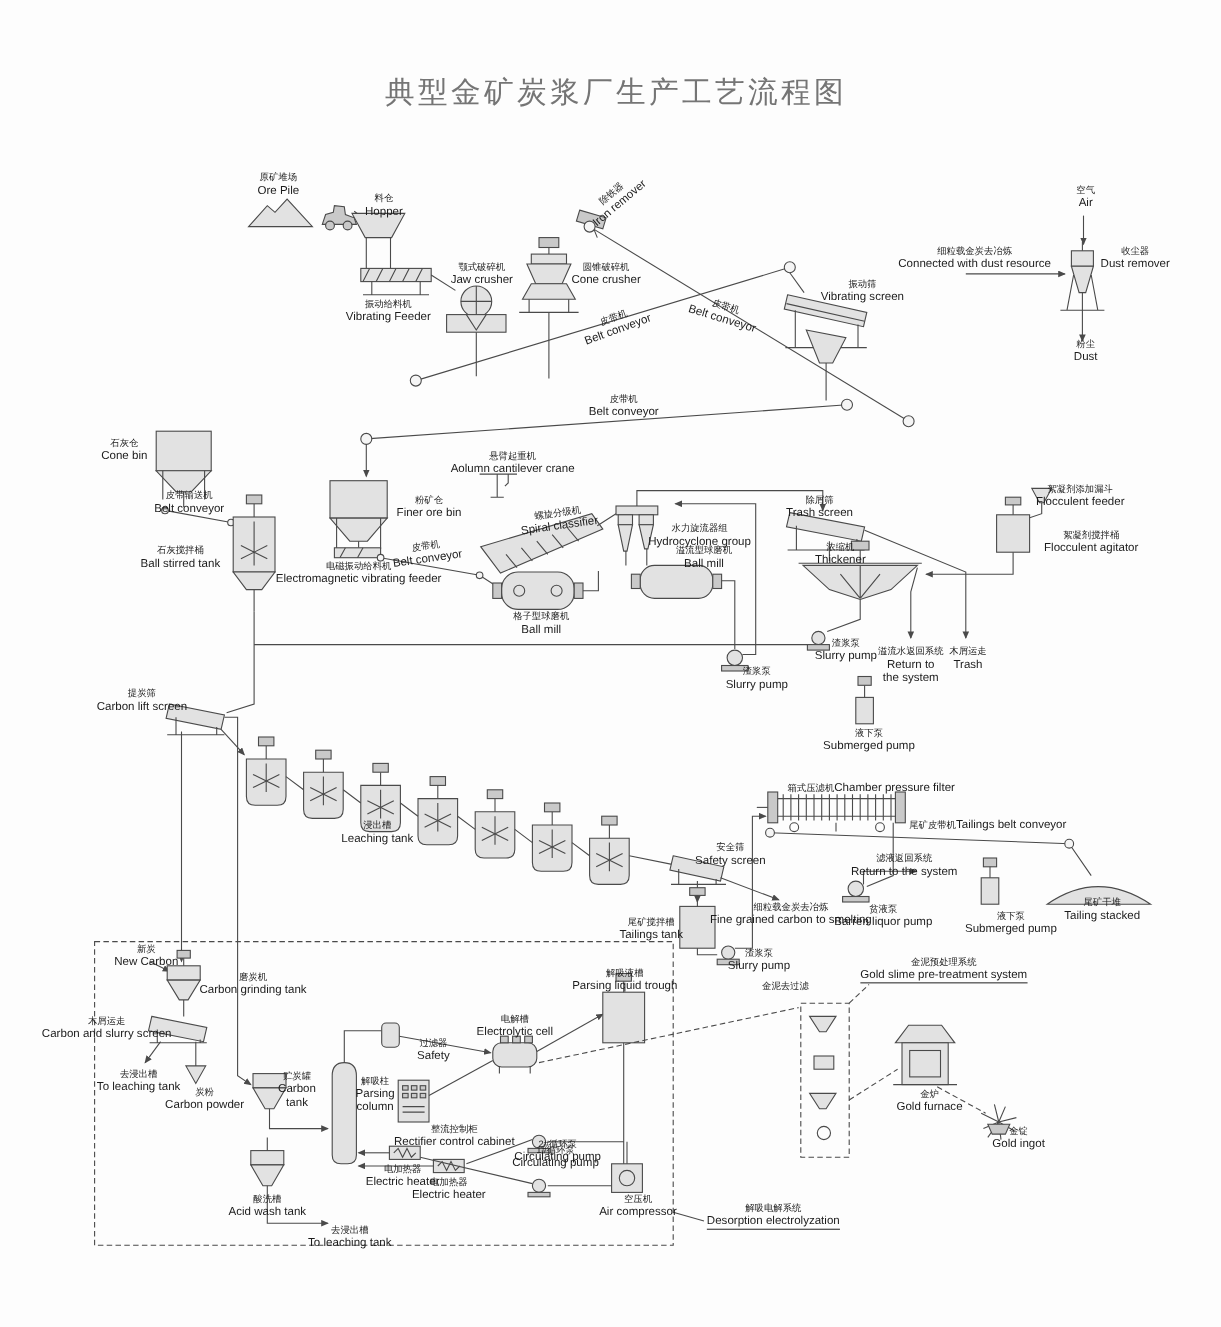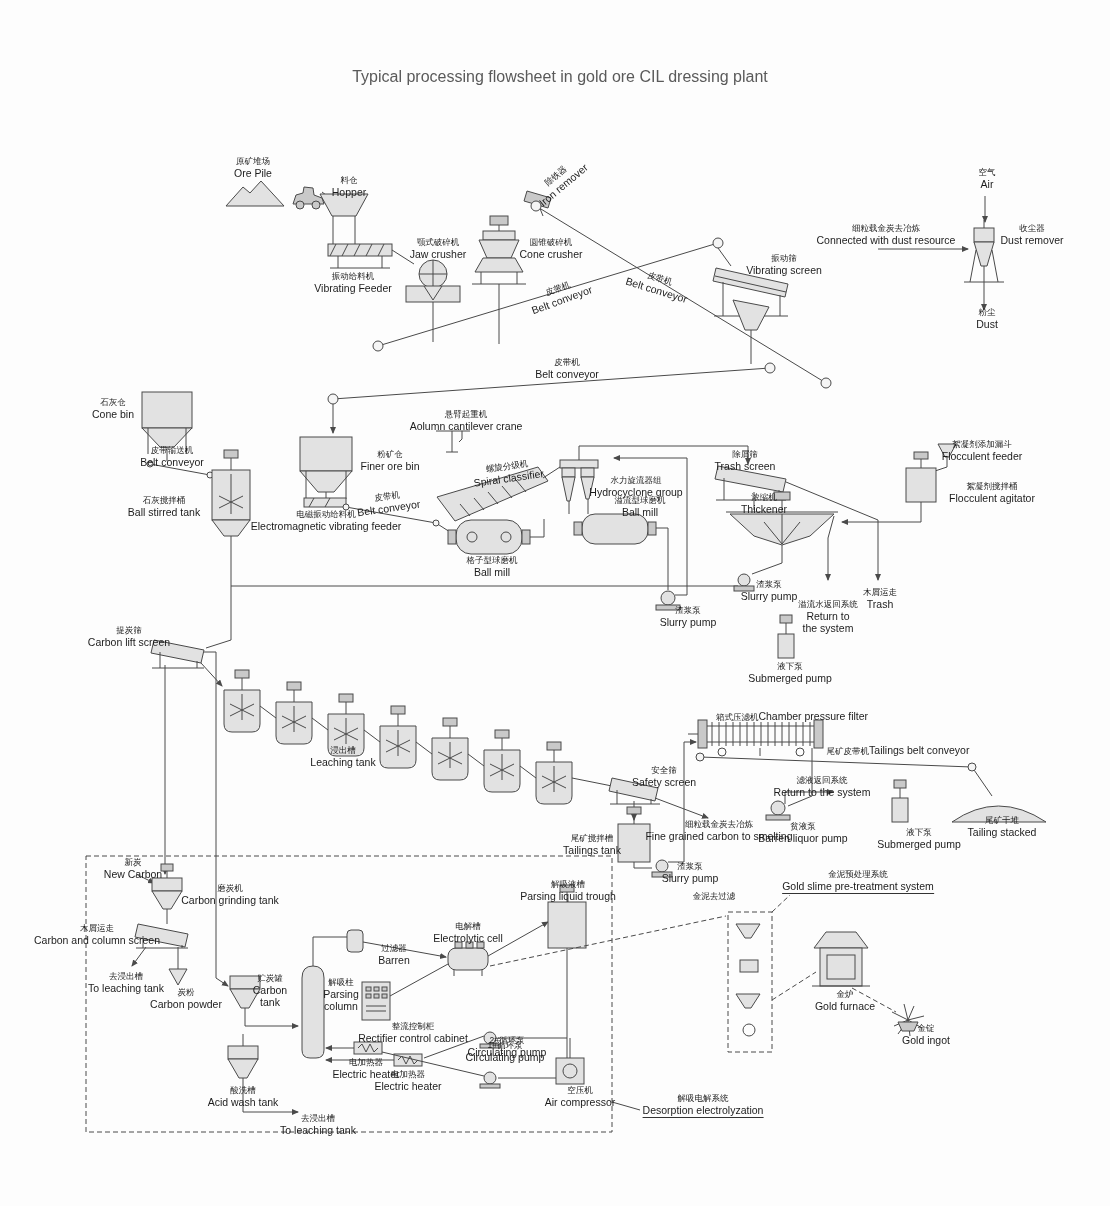--- a/index.html
+++ b/index.html
@@ -389,21 +389,21 @@
       </g>
       <path class="ln dash" d="M852,988 L896,1012"></path>
       <g>
         <path class="ln" d="M908,1020 l-16,-8 M908,1020 l-14,6 M908,1020 l-4,-16 M908,1020 l6,-14 M908,1020 l16,-4 M908,1020 l14,8 M908,1020 l2,16 M908,1020 l-10,14"></path>
         <path class="dk" d="M898,1022 h20 l-4,9 h-12 Z"></path>
       </g>
     </g>
   </svg>
 
   <div class="title">
-    <div class="en">Typical processing flowsheet in gold ore CIL dressing plant</div>
+    <div class="zh">典型金矿炭浆厂生产工艺流程图</div>
   </div>
 
   <div class="lbl" style="left:253px;top:157px">
       <span class="zh">原矿堆场</span>
       <span class="en">Ore Pile</span>
     </div>
   <div class="lbl" style="left:349px;top:176px">
       <span class="zh">料仓</span>
       <span class="en">Hopper</span>
     </div>
@@ -516,21 +516,21 @@
       <span class="en">Flocculent feeder</span>
     </div>
   <div class="lbl" style="left:992px;top:482px">
       <span class="zh">絮凝剂搅拌桶</span>
       <span class="en">Flocculent agitator</span>
     </div>
   <div class="lbl" style="left:769px;top:580px">
       <span class="zh">渣浆泵</span>
       <span class="en">Slurry pump</span>
     </div>
-  <div class="lbl" style="left:828px;top:600px">
+  <div class="lbl" style="left:828px;top:588px">
       <span class="zh">溢流水返回系统</span>
       <span class="en">Return to
 the system</span>
     </div>
   <div class="lbl" style="left:880px;top:588px">
       <span class="zh">木屑运走</span>
       <span class="en">Trash</span>
     </div>
   <div class="lbl" style="left:790px;top:662px">
       <span class="zh">液下泵</span>
@@ -581,41 +581,41 @@
   <div class="lbl" style="left:133px;top:858px">
       <span class="zh">新炭</span>
       <span class="en">New Carbon</span>
     </div>
   <div class="lbl" style="left:230px;top:884px">
       <span class="zh">磨炭机</span>
       <span class="en">Carbon grinding tank</span>
     </div>
   <div class="lbl" style="left:97px;top:924px">
       <span class="zh">木屑运走</span>
-      <span class="en">Carbon and column screen</span>
+      <span class="en">Carbon and slurry screen</span>
     </div>
   <div class="lbl" style="left:126px;top:972px">
       <span class="zh">去浸出槽</span>
       <span class="en">To leaching tank</span>
     </div>
   <div class="lbl" style="left:186px;top:988px">
       <span class="zh">炭粉</span>
       <span class="en">Carbon powder</span>
     </div>
   <div class="lbl" style="left:568px;top:880px">
       <span class="zh">解吸液槽</span>
       <span class="en">Parsing liquid trough</span>
     </div>
   <div class="lbl" style="left:468px;top:922px">
       <span class="zh">电解槽</span>
       <span class="en">Electrolytic cell</span>
     </div>
   <div class="lbl" style="left:394px;top:944px">
       <span class="zh">过滤器</span>
-      <span class="en">Barren</span>
+      <span class="en">Safety</span>
     </div>
   <div class="lbl" style="left:270px;top:974px">
       <span class="zh">贮炭罐</span>
       <span class="en">Carbon
 tank</span>
     </div>
   <div class="lbl" style="left:341px;top:978px">
       <span class="zh">解吸柱</span>
       <span class="en">Parsing
 column</span>

